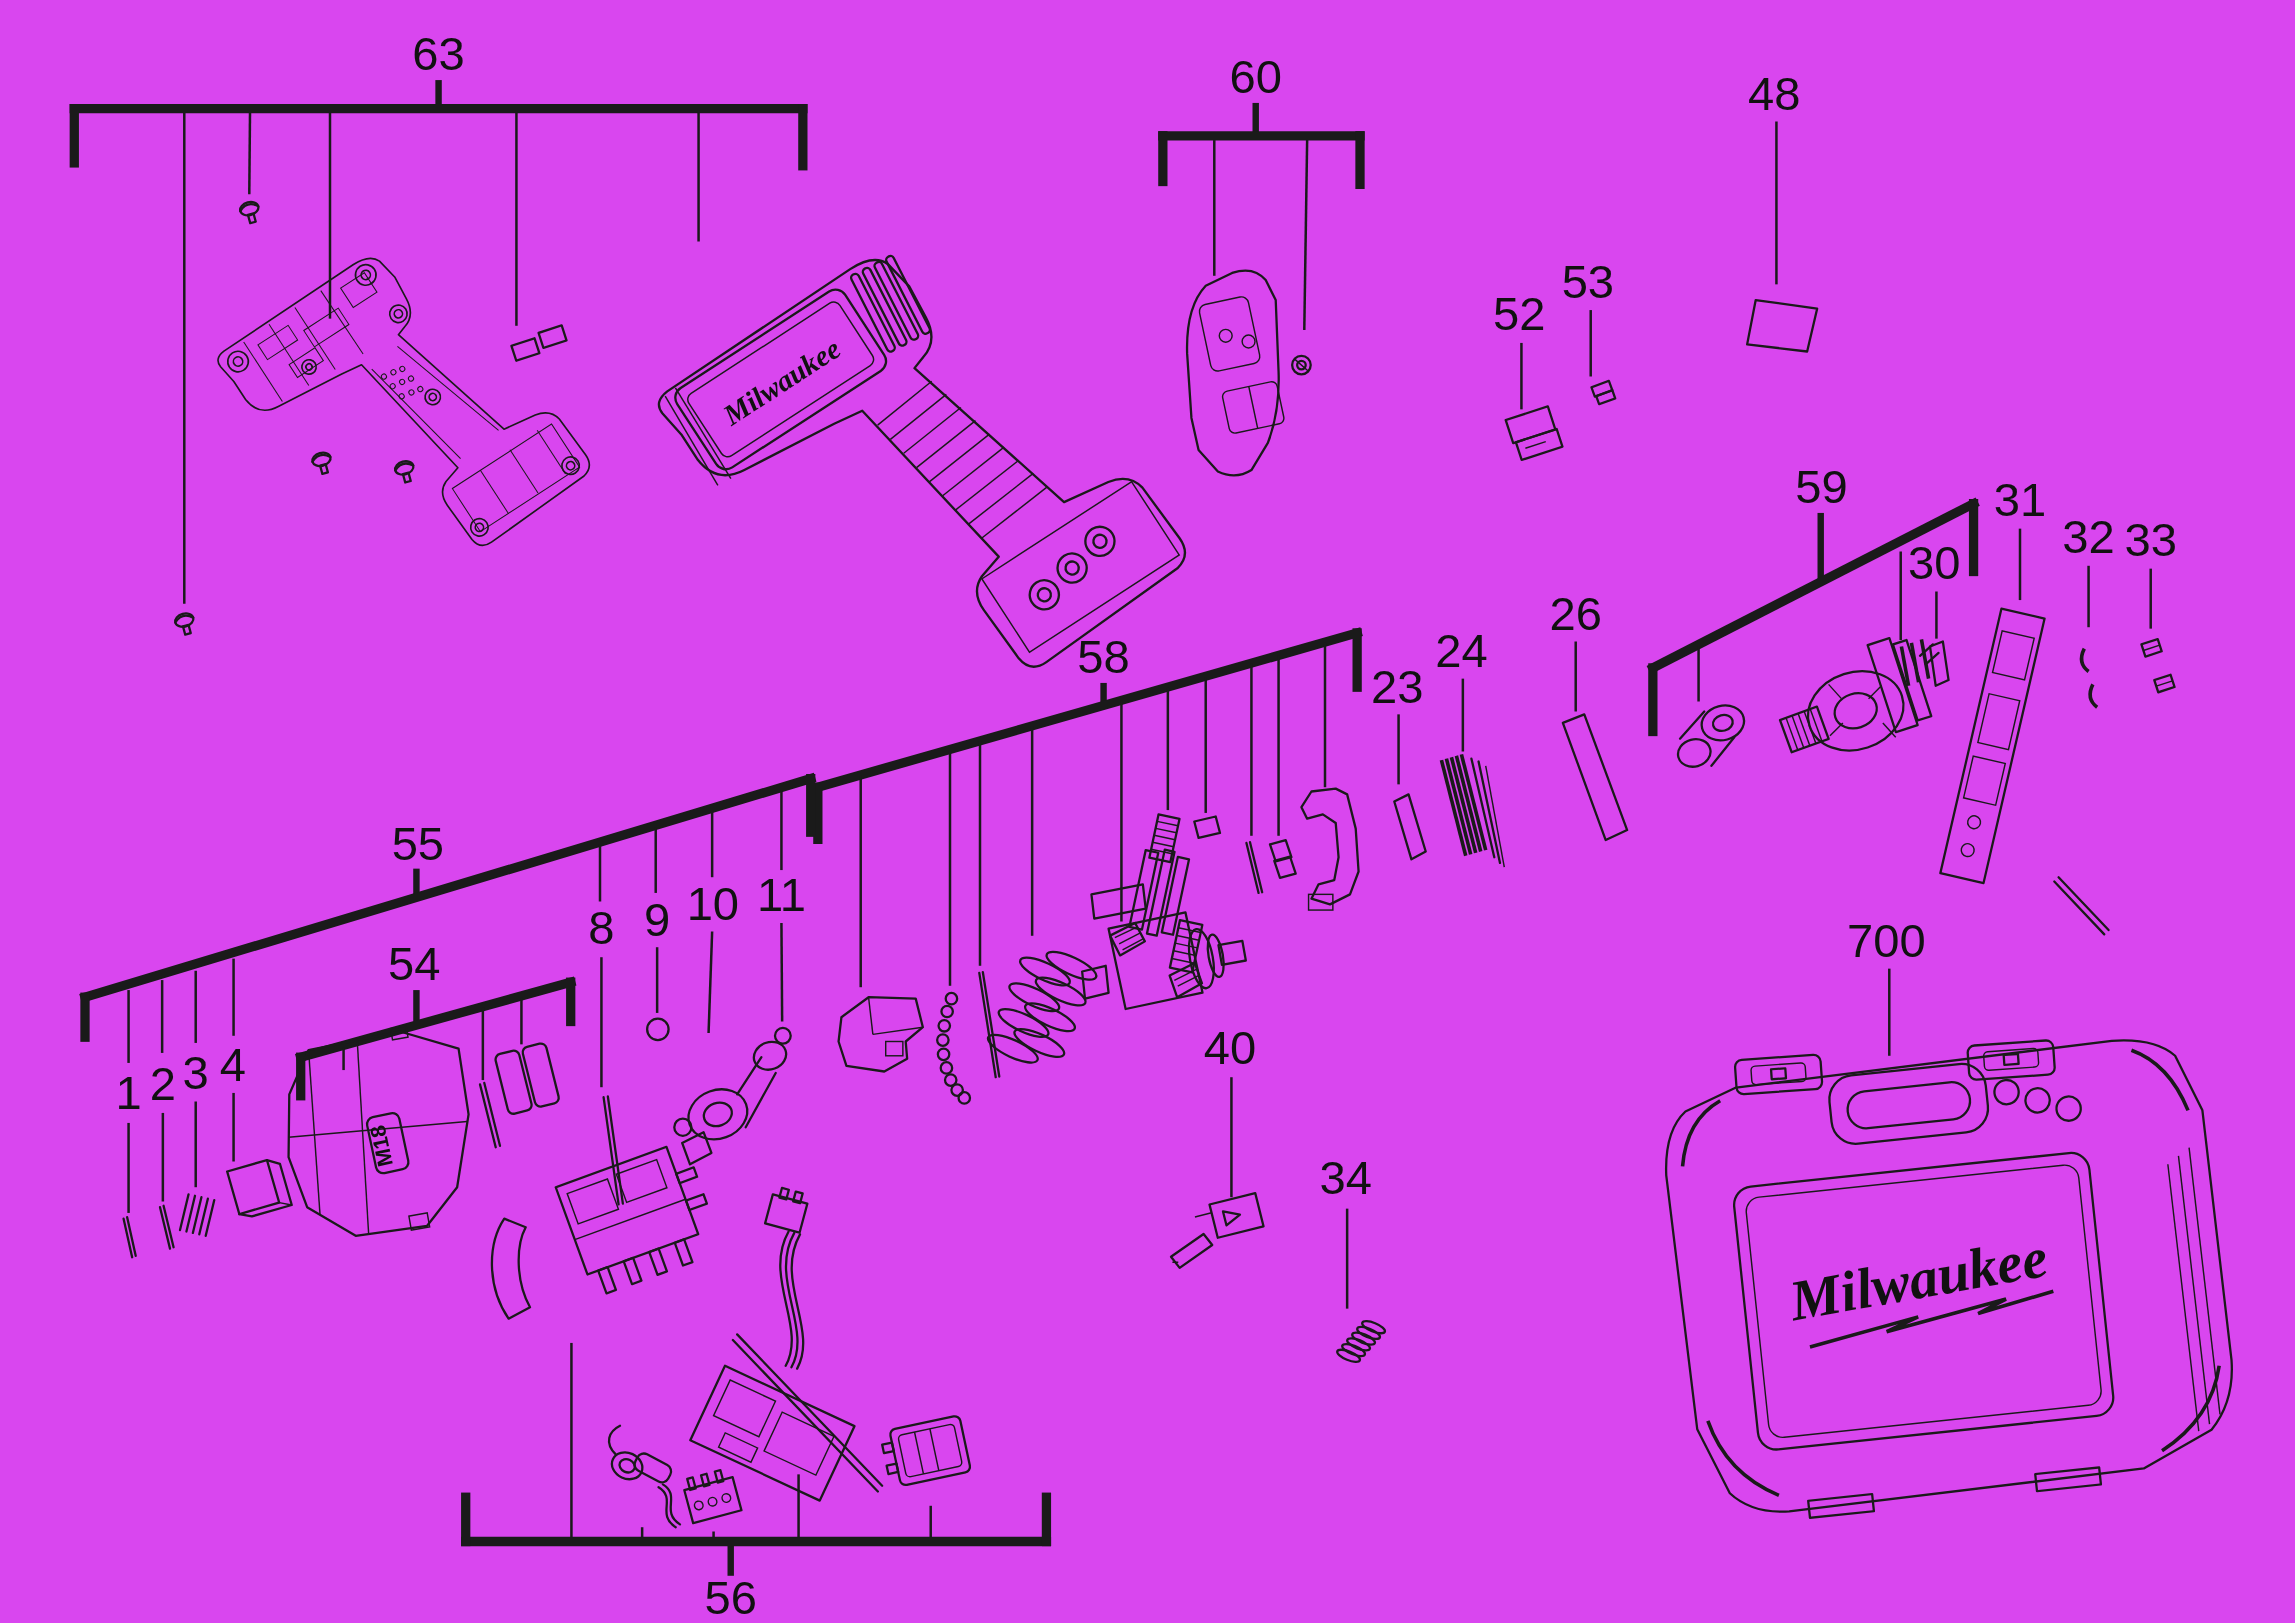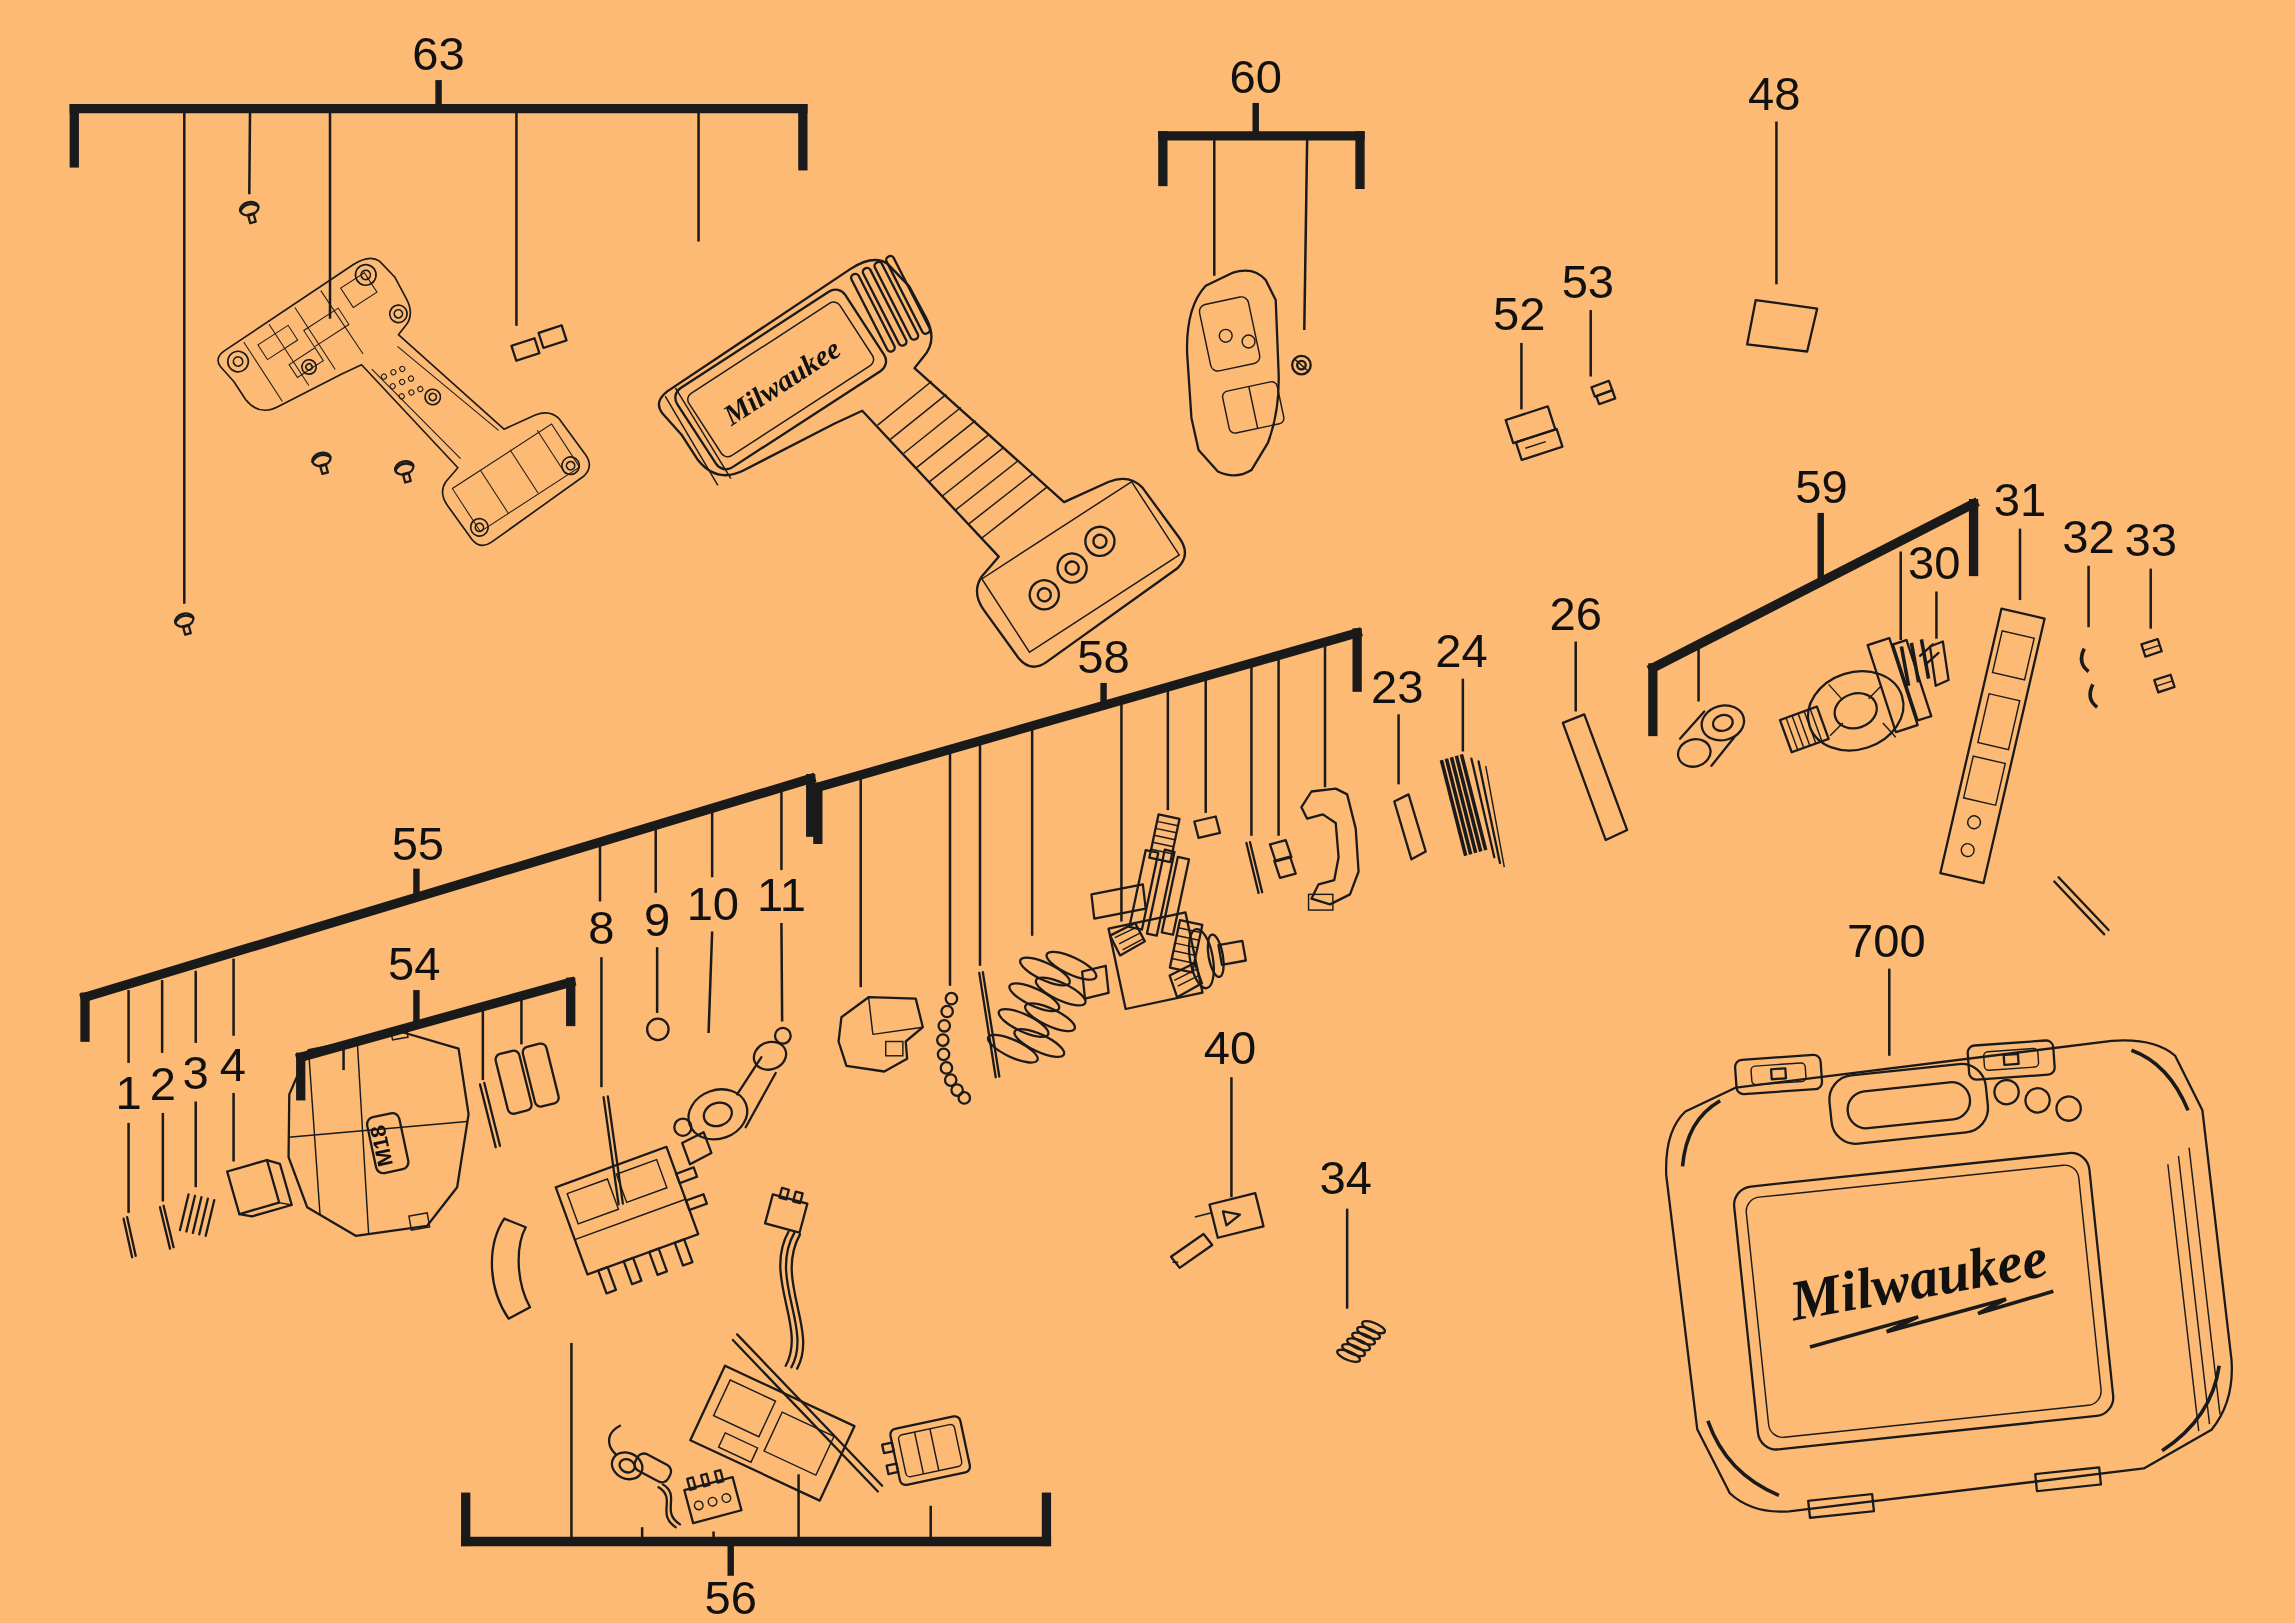--- a/index.html
+++ b/index.html
@@ -1,16 +1,16 @@
 <!DOCTYPE html>
 <html style="font-size:11.4px"><head>
 <meta charset="utf-8">
 <style>
   html,body{margin:0;padding:0;background:#ffffff;}
-  .stage{position:relative;width:2295px;height:1623px;background:#fdba74;overflow:hidden;}
+  .stage{position:relative;width:2295px;height:1623px;background:#d946ef;overflow:hidden;}
   svg{display:block;}
   .lbl{font-family:"Liberation Sans",sans-serif;font-size:66px;fill:#111;}
   .lbl-mid{text-anchor:middle;}
   .ln{stroke:#1a1a1a;stroke-width:3.5;fill:none;}
   .stem{stroke:#1a1a1a;stroke-width:9;fill:none;}
   .brk{stroke:#1a1a1a;stroke-width:13;fill:none;stroke-linecap:square;}
   .pt{stroke:#1a1a1a;stroke-width:3.2;fill:none;stroke-linejoin:round;stroke-linecap:round;}
   .pt-thin{stroke:#1a1a1a;stroke-width:2;fill:none;}
   .pt-heavy{stroke:#1a1a1a;stroke-width:5;fill:none;}
   .logo-script{font-family:"Liberation Serif",serif;font-style:italic;font-weight:bold;fill:#111;}

